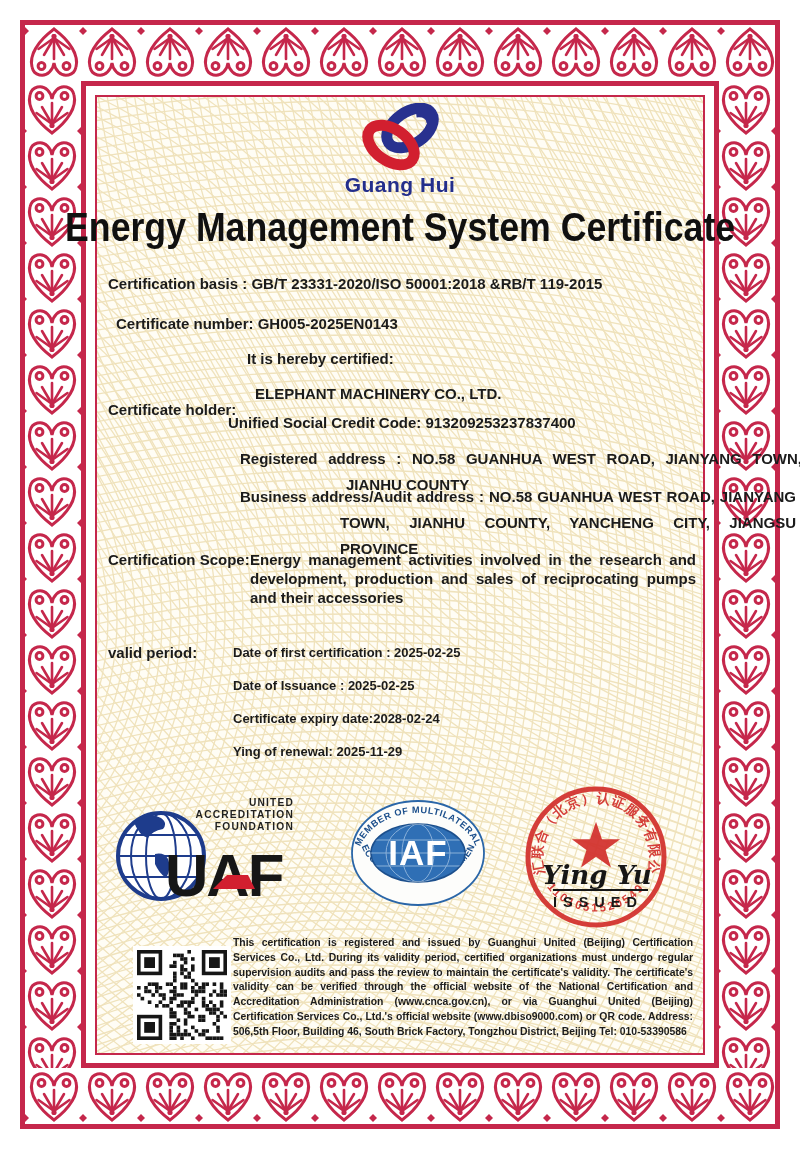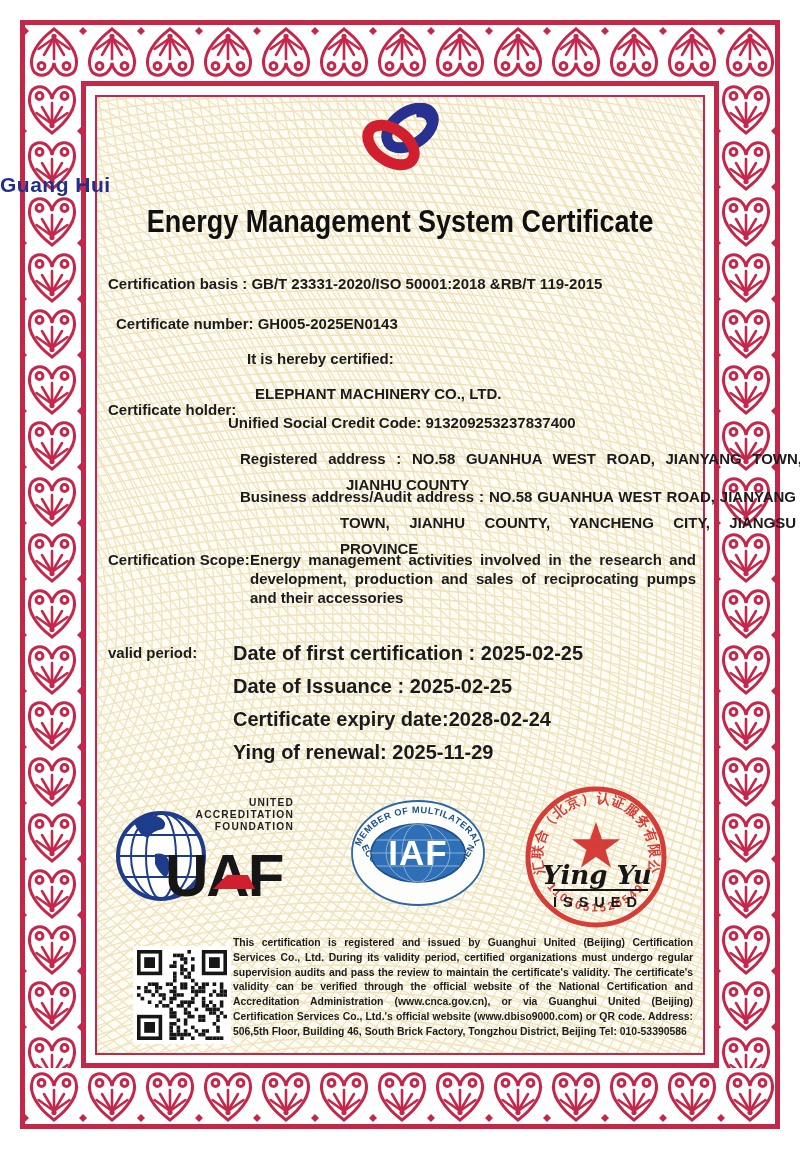--- a/index.html
+++ b/index.html
@@ -1,36 +1,36 @@
 <!DOCTYPE html>
 <html><head>
 <meta charset="utf-8">
 <style>
   html,body{margin:0;padding:0;background:#fff;}
   .page{position:relative;width:800px;height:1149px;background:#fff;overflow:hidden;
         font-family:"Liberation Sans","DejaVu Sans",sans-serif;color:#1b1b1b;}
   .backdrop{position:absolute;left:0;top:0;}
   .abs{position:absolute;}
-  .brand-name{top:173px;left:0;width:100%;font-size:21px;font-weight:bold;color:#232e8c;letter-spacing:.5px;}
-  .page-title{top:204px;left:0;width:100%;text-align:center;font-size:31px;font-weight:bold;color:#101010;}
+  .brand-name{top:173px;left:0;width:100%;text-align:center;font-size:21px;font-weight:bold;color:#232e8c;letter-spacing:.5px;}
+  .page-title{top:204px;left:0;width:100%;text-align:center;font-size:41px;font-weight:bold;color:#101010;}
   .title-inner{display:inline-block;transform:scaleX(.87);white-space:nowrap;}
   .txt{font-size:15px;font-weight:bold;line-height:20px;}
   .row-basis{top:274px;left:108px;}
   .row-number{top:314px;left:108px;margin-left:8px;}
   .row-hereby{top:349px;left:247px;}
   .holder-label{top:400px;left:108px;}
   .holder-value{top:384px;left:255px;}
   .row-credit{top:413px;left:228px;text-align:center;}
   .block-regaddr{top:446px;left:240px;width:456px;padding-left:106px;text-indent:-106px;line-height:26px;text-align:justify;}
   .block-busaddr{top:484px;left:240px;width:456px;padding-left:100px;text-indent:-100px;line-height:26px;text-align:justify;}
   .scope-label{top:550px;left:108px;}
   .scope-text{top:550px;left:250px;width:446px;line-height:19px;text-align:justify;}
   .valid-label{top:643px;left:108px;}
   .dates{top:643px;left:233px;}
-  .date-line{line-height:20px;margin-bottom:13px;font-size:20px;font-weight:bold;}
+  .date-line{line-height:20px;margin-bottom:13px;font-size:13px;font-weight:bold;}
   .uaf-seal{left:115px;top:792px;}
   .iaf-seal{left:348px;top:797px;}
   .stamp-seal{left:507px;top:783px;}
   .qr-code{left:133px;top:946px;}
   .fine-print{left:233px;top:936px;width:460px;font-size:10.4px;line-height:1.42;text-align:justify;font-weight:bold;color:#1c1c1c;}
 </style>
 </head>
 <body>
 
 <div class="page">

